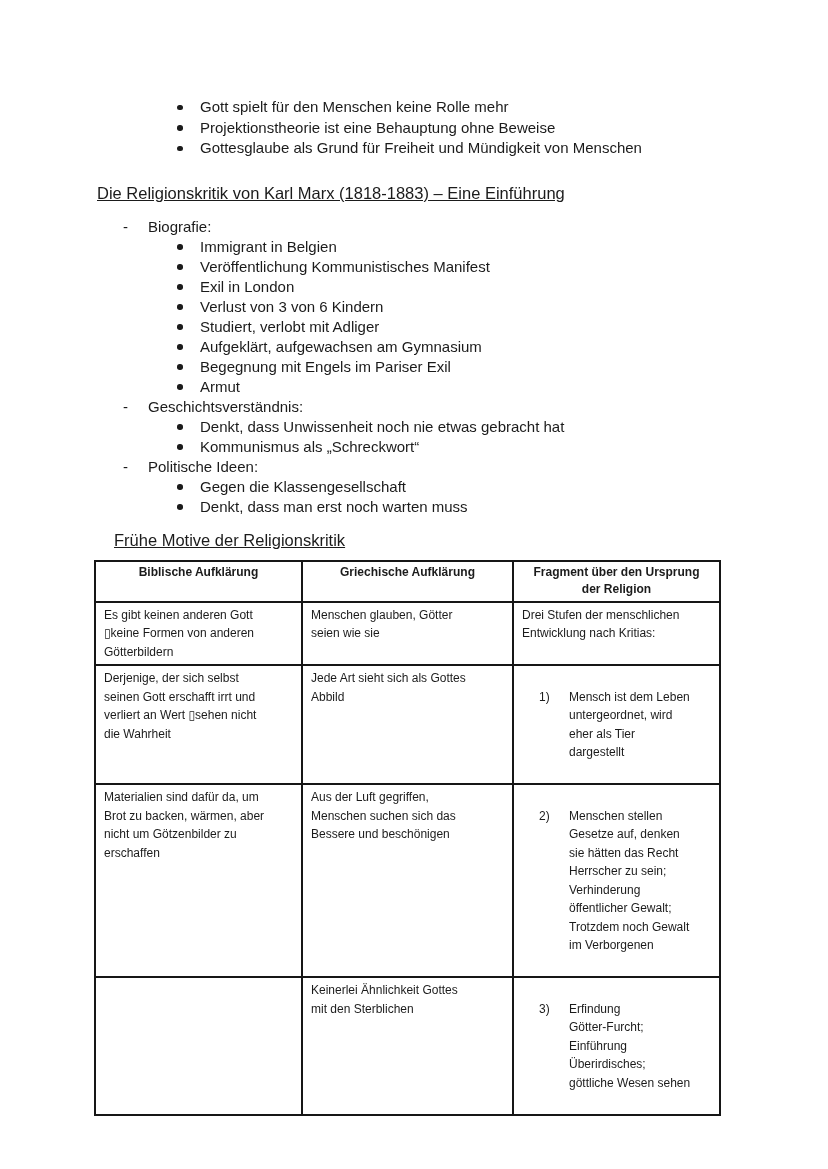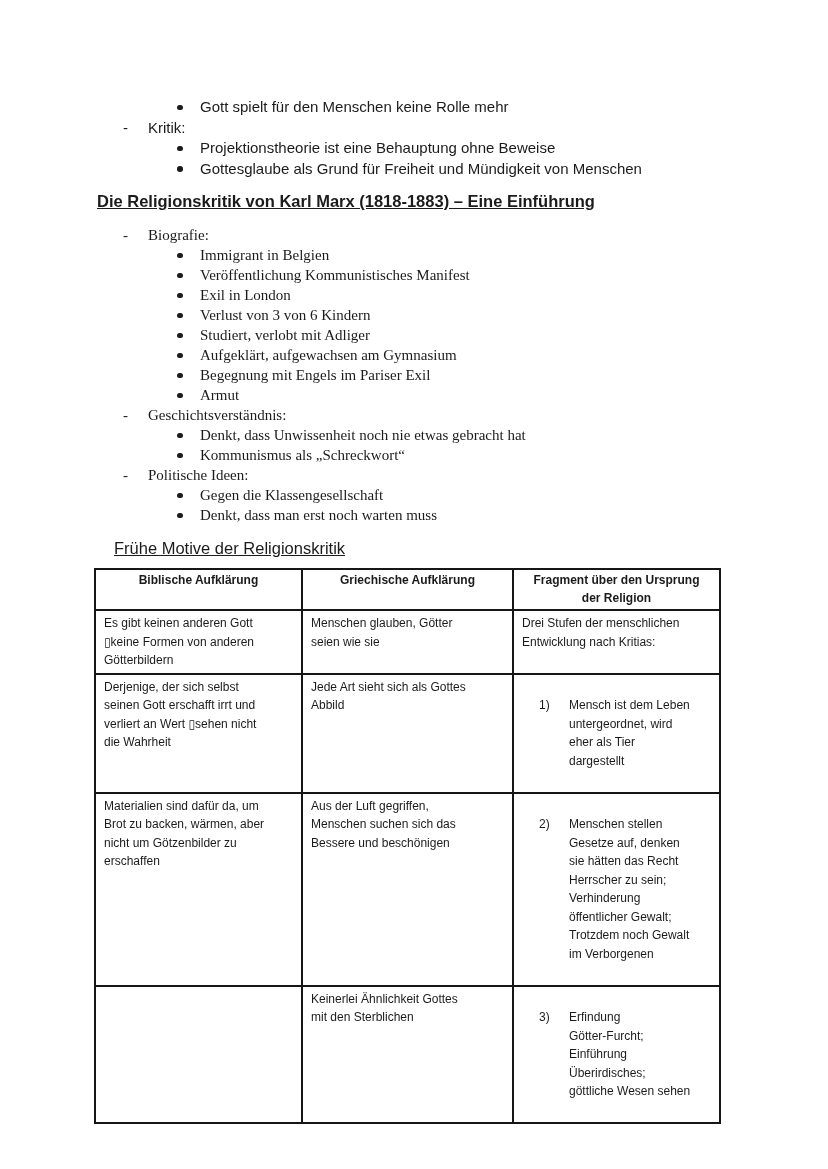--- a/index.html
+++ b/index.html
@@ -11,38 +11,38 @@
   }
   .page {
     position:relative; box-sizing:border-box;
     width:820px; height:1169px;
     padding:97px 0 0 94px;
     overflow:hidden;
     background:#ffffff;
   }
   ul { list-style:none; margin:0; padding:0; }
   li { position:relative; font-size:15px; line-height:20.5px; }
-  .marx-list li { line-height:20px;font-family:Liberation Serif, serif; }
+  .marx-list li { line-height:20px; }
   .li-dash { padding-left:54px; }
   .li-dash::before {
     content:"-"; position:absolute; left:29px; top:0;
     font-size:15px;
   }
   .li-bullet { padding-left:106px; }
   .li-bullet::before {
     content:""; position:absolute; left:83px; top:7.5px;
     width:5.5px; height:5.5px; border-radius:50%;
     background:#1b1b1b;
   }
   .heading {
     font-size:16.5px; font-weight:400; line-height:21px;
     text-decoration:underline;
     margin:0 0 0 3px;
   }
-  .heading-marx   { margin-top:12px;font-weight:bold; }
+  .heading-marx   { margin-top:24px; }
   .marx-list      { margin-top:13px; }
   .heading-motifs { margin-top:13px;margin-left:20px; }
   table.motifs-table {
     margin-top:9px;
     border-collapse:collapse;
     table-layout:fixed;
     width:625px;
   }
   .motifs-table th, .motifs-table td {
     box-sizing:border-box;
@@ -68,21 +68,20 @@
   .num-row { display:grid; grid-template-columns:30px 1fr; }
   .num-row .num { white-space:nowrap; }
 </style>
 </head>
 <body>
 
 <div class="page">
 
   <ul class="intro-list">
     <li class="li-bullet"><span>Gott spielt für den Menschen keine Rolle mehr</span></li>
-    <li class="li-dash"><span>Kritik:</span></li>
     <li class="li-bullet"><span>Projektionstheorie ist eine Behauptung ohne Beweise</span></li>
     <li class="li-bullet"><span>Gottesglaube als Grund für Freiheit und Mündigkeit von Menschen</span></li>
   </ul>
 
   <h2 class="heading heading-marx">Die Religionskritik von Karl Marx (1818-1883) – Eine Einführung</h2>
 
   <ul class="marx-list">
     <li class="li-dash"><span>Biografie:</span></li>
     <li class="li-bullet"><span>Immigrant in Belgien</span></li>
     <li class="li-bullet"><span>Veröffentlichung Kommunistisches Manifest</span></li>

